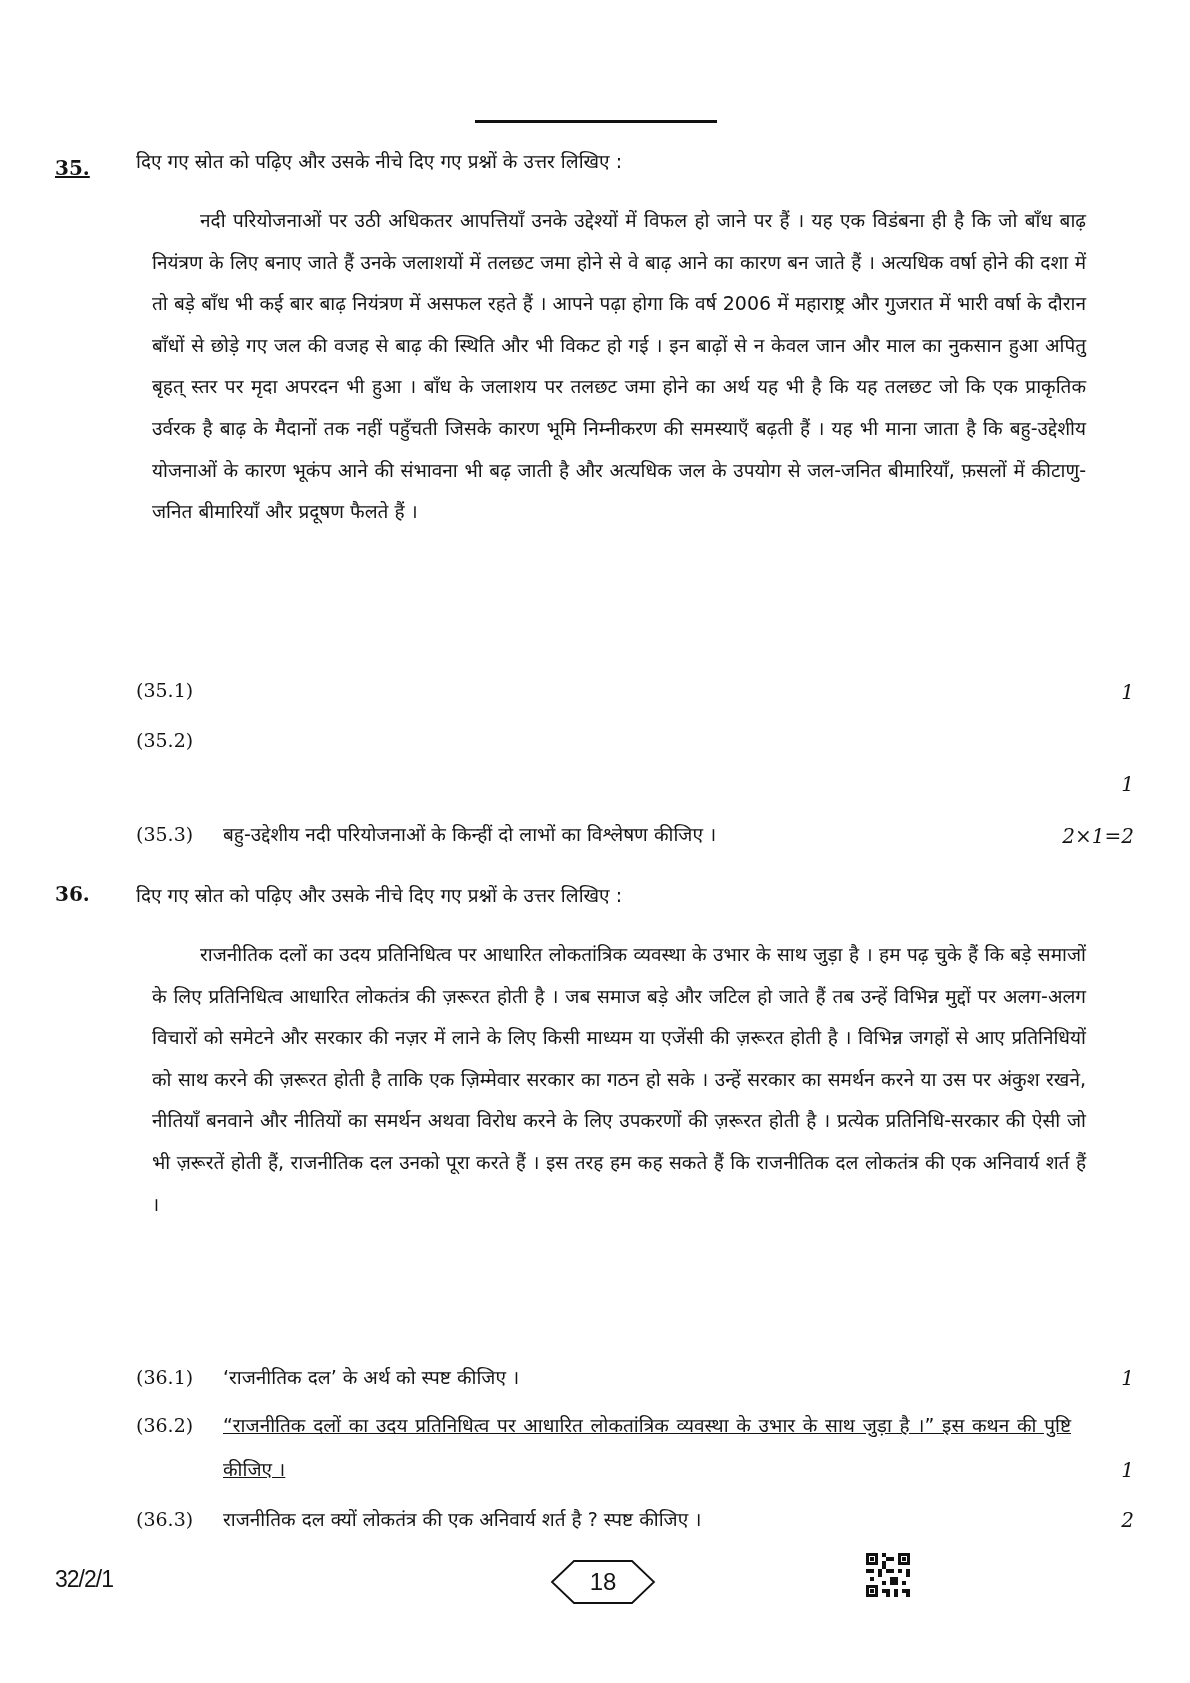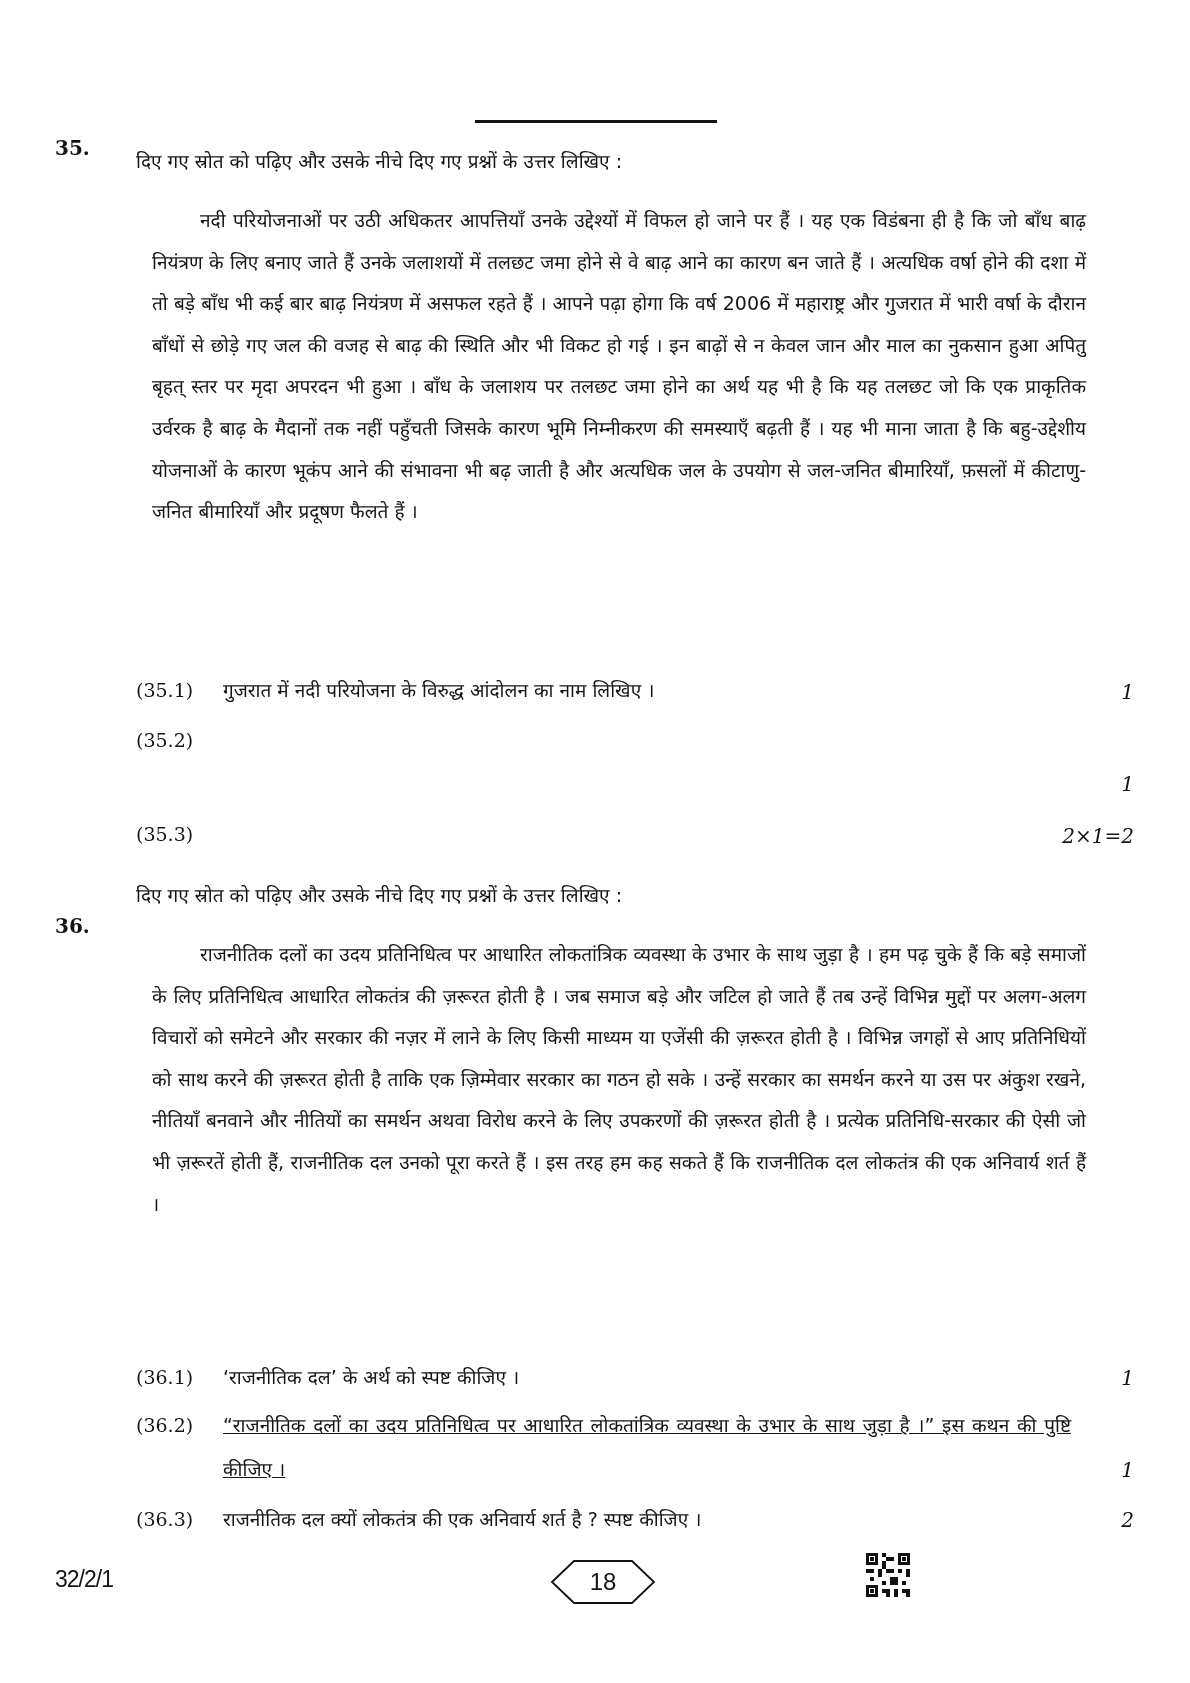--- a/index.html
+++ b/index.html
@@ -60,41 +60,41 @@
     }
     .qr {
       position: absolute; left: 866px; top: 1553px; width: 44px; height: 44px;
     }
   </style>
 </head>
 <body>
 
 <div class="divider"></div>
 
-<div class="q-num" style="top:136px;">35.</div>
+<div class="q-num" style="top:156px;text-decoration:underline;">35.</div>
 <div class="q-head" style="top:148px;">दिए गए स्रोत को पढ़िए और उसके नीचे दिए गए प्रश्नों के उत्तर लिखिए :</div>
 <p class="para" style="top:184px;">नदी परियोजनाओं पर उठी अधिकतर आपत्तियाँ उनके उद्देश्यों में विफल हो जाने पर हैं । यह एक विडंबना ही है कि जो बाँध बाढ़ नियंत्रण के लिए बनाए जाते हैं उनके जलाशयों में तलछट जमा होने से वे बाढ़ आने का कारण बन जाते हैं । अत्यधिक वर्षा होने की दशा में तो बड़े बाँध भी कई बार बाढ़ नियंत्रण में असफल रहते हैं । आपने पढ़ा होगा कि वर्ष 2006 में महाराष्ट्र और गुजरात में भारी वर्षा के दौरान बाँधों से छोड़े गए जल की वजह से बाढ़ की स्थिति और भी विकट हो गई । इन बाढ़ों से न केवल जान और माल का नुकसान हुआ अपितु बृहत् स्तर पर मृदा अपरदन भी हुआ । बाँध के जलाशय पर तलछट जमा होने का अर्थ यह भी है कि यह तलछट जो कि एक प्राकृतिक उर्वरक है बाढ़ के मैदानों तक नहीं पहुँचती जिसके कारण भूमि निम्नीकरण की समस्याएँ बढ़ती हैं । यह भी माना जाता है कि बहु-उद्देशीय योजनाओं के कारण भूकंप आने की संभावना भी बढ़ जाती है और अत्यधिक जल के उपयोग से जल-जनित बीमारियाँ, फ़सलों में कीटाणु-जनित बीमारियाँ और प्रदूषण फैलते हैं ।</p>
 
 <div class="sub" style="top:668px;">
   <span class="label">(35.1)</span>
-  <span class="text">गुजरात में नदी परियोजना के विरुद्ध आंदोलन का नाम लिखिए ।</span>
 </div>
 <div class="marks" style="top:680px;">1</div>
 
 <div class="sub" style="top:718px;">
   <span class="label">(35.2)</span>
 </div>
 <div class="marks" style="top:772px;">1</div>
 
 <div class="sub" style="top:812px;">
   <span class="label">(35.3)</span>
+  <span class="text">बहु-उद्देशीय नदी परियोजनाओं के किन्हीं दो लाभों का विश्लेषण कीजिए ।</span>
 </div>
 <div class="marks" style="top:824px;text-align:right;">2×1=2</div>
 
-<div class="q-num" style="top:882px;margin-top:32px;">36.</div>
+<div class="q-num" style="top:882px;">36.</div>
 <div class="q-head" style="top:882px;">दिए गए स्रोत को पढ़िए और उसके नीचे दिए गए प्रश्नों के उत्तर लिखिए :</div>
 <p class="para" style="top:918px;">राजनीतिक दलों का उदय प्रतिनिधित्व पर आधारित लोकतांत्रिक व्यवस्था के उभार के साथ जुड़ा है । हम पढ़ चुके हैं कि बड़े समाजों के लिए प्रतिनिधित्व आधारित लोकतंत्र की ज़रूरत होती है । जब समाज बड़े और जटिल हो जाते हैं तब उन्हें विभिन्न मुद्दों पर अलग-अलग विचारों को समेटने और सरकार की नज़र में लाने के लिए किसी माध्यम या एजेंसी की ज़रूरत होती है । विभिन्न जगहों से आए प्रतिनिधियों को साथ करने की ज़रूरत होती है ताकि एक ज़िम्मेवार सरकार का गठन हो सके । उन्हें सरकार का समर्थन करने या उस पर अंकुश रखने, नीतियाँ बनवाने और नीतियों का समर्थन अथवा विरोध करने के लिए उपकरणों की ज़रूरत होती है । प्रत्येक प्रतिनिधि-सरकार की ऐसी जो भी ज़रूरतें होती हैं, राजनीतिक दल उनको पूरा करते हैं । इस तरह हम कह सकते हैं कि राजनीतिक दल लोकतंत्र की एक अनिवार्य शर्त हैं ।</p>
 
 <div class="sub" style="top:1355px;">
   <span class="label">(36.1)</span>
   <span class="text">‘राजनीतिक दल’ के अर्थ को स्पष्ट कीजिए ।</span>
 </div>
 <div class="marks" style="top:1366px;">1</div>
 
 <div class="sub" style="top:1403px;text-decoration:underline;">

